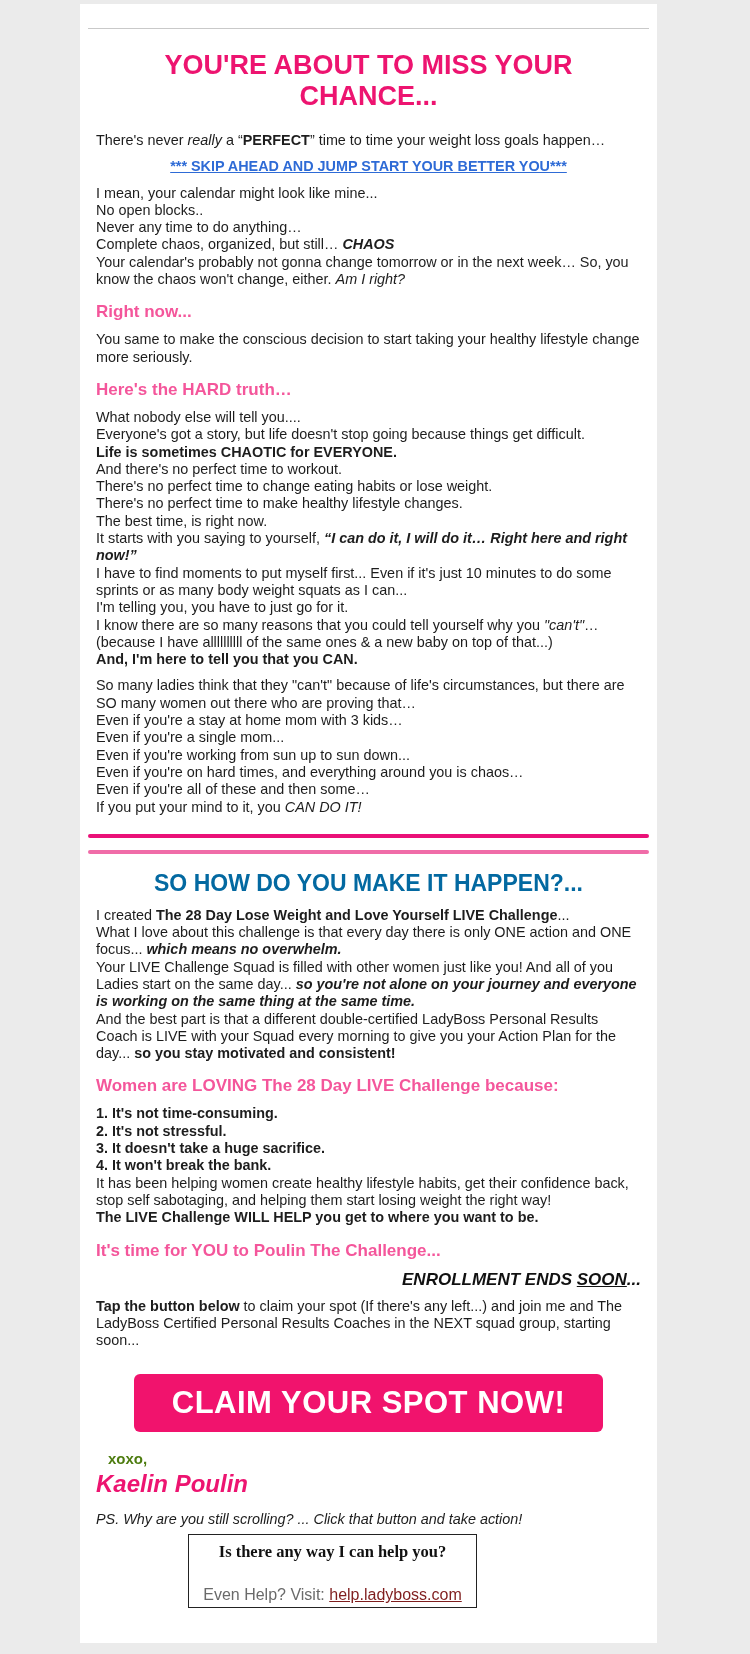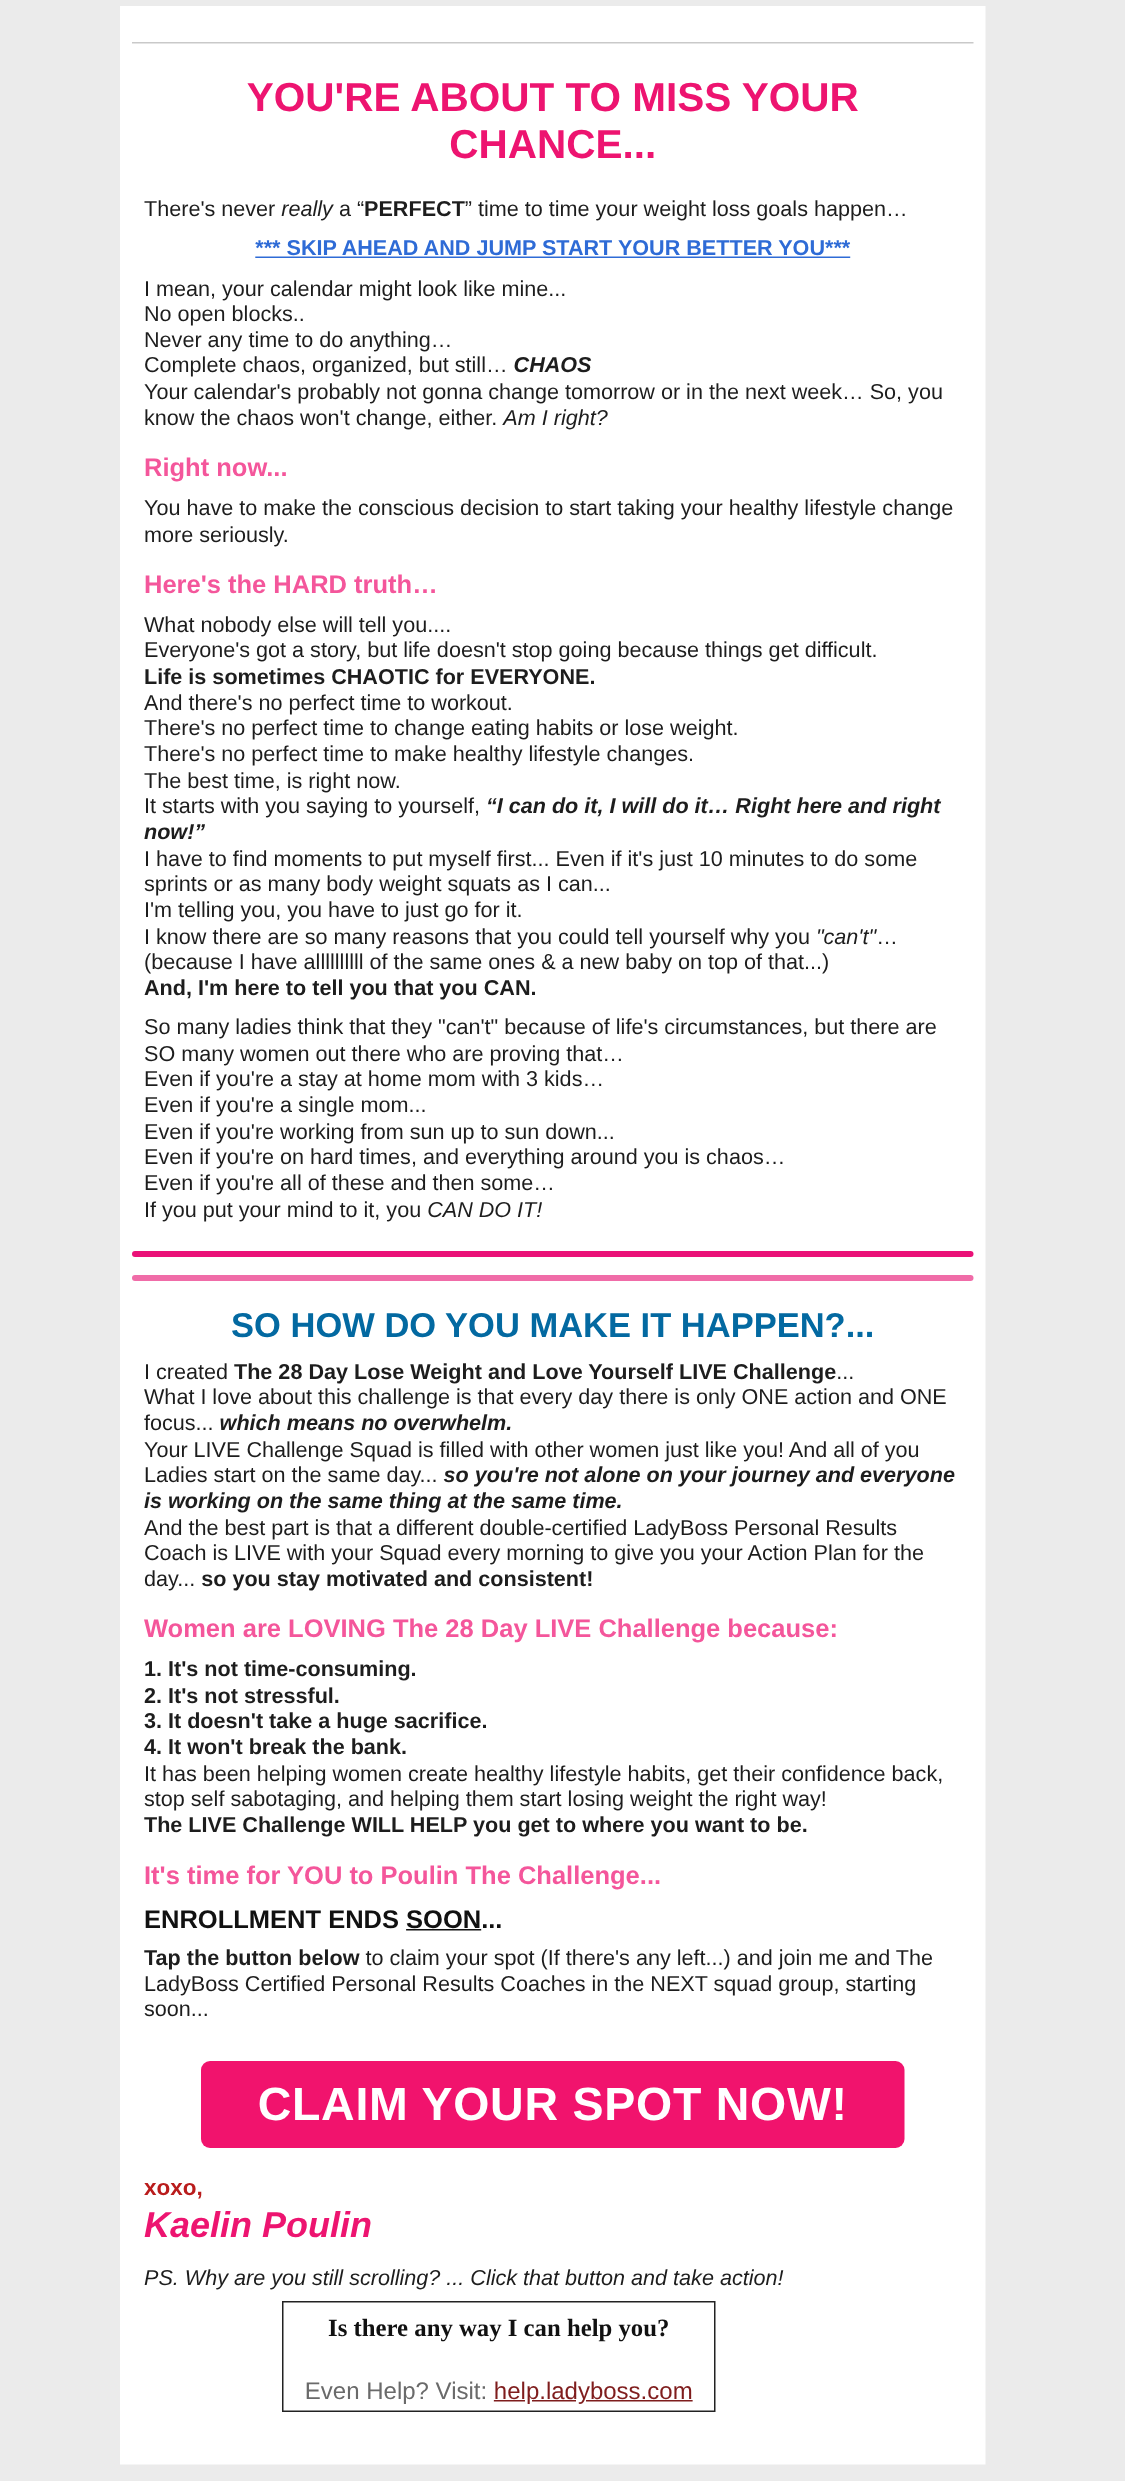--- a/index.html
+++ b/index.html
@@ -12,25 +12,25 @@
      margin:21px 0 20px;}
   h2{color:#0369a1;font-size:23px;line-height:27px;text-align:center;font-weight:bold;
      margin:16px 0 10px;}
   .sub{color:#f4569b;font-size:17px;line-height:20px;font-weight:bold;margin:14px 0 6px;}
   .sub.big{font-size:18.5px;line-height:22px;}
   p{font-size:14.4px;line-height:17.3px;color:#1d1d1d;margin:9px 0;}
   .centerlink{text-align:center;font-weight:bold;}
   a.skip{color:#2e6bd6;text-decoration:underline;cursor:pointer;}
   .rule1{height:4px;background:#ea1178;margin:18px -8px 0;border-radius:2px;}
   .rule2{height:4px;background:#f06ca8;margin:12px -8px 0;border-radius:2px;}
-  .enroll{text-align:left;font-weight:bold;font-size:17px;color:#111;margin:10px 0;}
+  .enroll{text-align:right;font-weight:bold;font-size:17px;color:#111;margin:10px 0;font-style:italic;}
   .btn{display:block;margin:24px auto 0;width:469px;height:58px;background:#f1136d;color:#ffffff;
        font-weight:bold;font-size:31px;letter-spacing:0.5px;border:none;border-radius:6px;
        font-family:"Liberation Sans", sans-serif;cursor:pointer;text-align:center;line-height:58px;padding:0;}
-  .xoxo{color:#b91c1c;font-weight:bold;font-size:15px;margin:18px 0 0;}
+  .xoxo{color:#4d7c0f;font-weight:bold;font-size:15px;margin:18px 12px 0;}
   .kaelin{color:#ed1470;font-weight:bold;font-style:italic;font-size:24px;line-height:28px;margin:3px 0 0;}
   .ps{font-style:italic;margin:13px 0 6px;}
   .helpbox{width:289px;box-sizing:border-box;margin:0 0 0 92px;border:1px solid #222;
            text-align:center;padding:5px 0 2px;overflow:hidden;}
   .helpbox .title{font-family:"Liberation Serif", serif;font-weight:bold;font-size:16.5px;
                   color:#111;margin:2px 0 0;line-height:20px;}
   .helpbox .line{color:#6a6a6a;font-size:16px;line-height:20px;margin:0;white-space:nowrap;}
   .helpbox .line.gap{margin-top:23px;}
   .helpbox a{color:#7f1d1d;text-decoration:underline;cursor:pointer;}
 </style>
@@ -45,21 +45,21 @@
     <h1>YOU'RE ABOUT TO MISS YOUR CHANCE...</h1>
 
     <p><span>There's never </span><span style="font-style: italic;">really</span><span> a “</span><span style="font-weight: bold;">PERFECT</span><span>” time to time your weight loss goals happen…</span></p>
 
     <p class="centerlink"><a class="skip">*** SKIP AHEAD AND JUMP START YOUR BETTER YOU***</a></p>
 
     <p><span>I mean, your calendar might look like mine...</span><br><span>No open blocks..</span><br><span>Never any time to do anything…</span><br><span>Complete chaos, organized, but still… </span><span style="font-weight: bold; font-style: italic;">CHAOS</span><br><span>Your calendar's probably not gonna change tomorrow or in the next week… So, you know the chaos won't change, either. </span><span style="font-style: italic;">Am I right?</span></p>
 
     <div class="sub">Right now...</div>
 
-    <p>You have to make the conscious decision to start taking your healthy lifestyle change more seriously.</p>
+    <p>You same to make the conscious decision to start taking your healthy lifestyle change more seriously.</p>
 
     <div class="sub">Here's the HARD truth…</div>
 
     <p><span>What nobody else will tell you....</span><br><span>Everyone's got a story, but life doesn't stop going because things get difficult.</span><br><span style="font-weight: bold;">Life is sometimes CHAOTIC for EVERYONE.</span><br><span>And there's no perfect time to workout.</span><br><span>There's no perfect time to change eating habits or lose weight.</span><br><span>There's no perfect time to make healthy lifestyle changes.</span><br><span>The best time, is right now.</span><br><span>It starts with you saying to yourself, </span><span style="font-weight: bold; font-style: italic;">“I can do it, I will do it… Right here and right now!”</span><br><span>I have to find moments to put myself first... Even if it's just 10 minutes to do some sprints or as many body weight squats as I can...</span><br><span>I'm telling you, you have to just go for it.</span><br><span>I know there are so many reasons that you could tell yourself why you </span><span style="font-style: italic;">"can't"</span><span>…</span><br><span>(because I have allllllllll of the same ones &amp; a new baby on top of that...)</span><br><span style="font-weight: bold;">And, I'm here to tell you that you CAN.</span></p>
 
 
     <p><span>So many ladies think that they "can't" because of life's circumstances, but there are SO many women out there who are proving that…</span><br><span>Even if you're a stay at home mom with 3 kids…</span><br><span>Even if you're a single mom...</span><br><span>Even if you're working from sun up to sun down...</span><br><span>Even if you're on hard times, and everything around you is chaos…</span><br><span>Even if you're all of these and then some…</span><br><span>If you put your mind to it, you </span><span style="font-style: italic;">CAN DO IT!</span></p>
 
     <div class="rule1"></div>
     <div class="rule2"></div>

